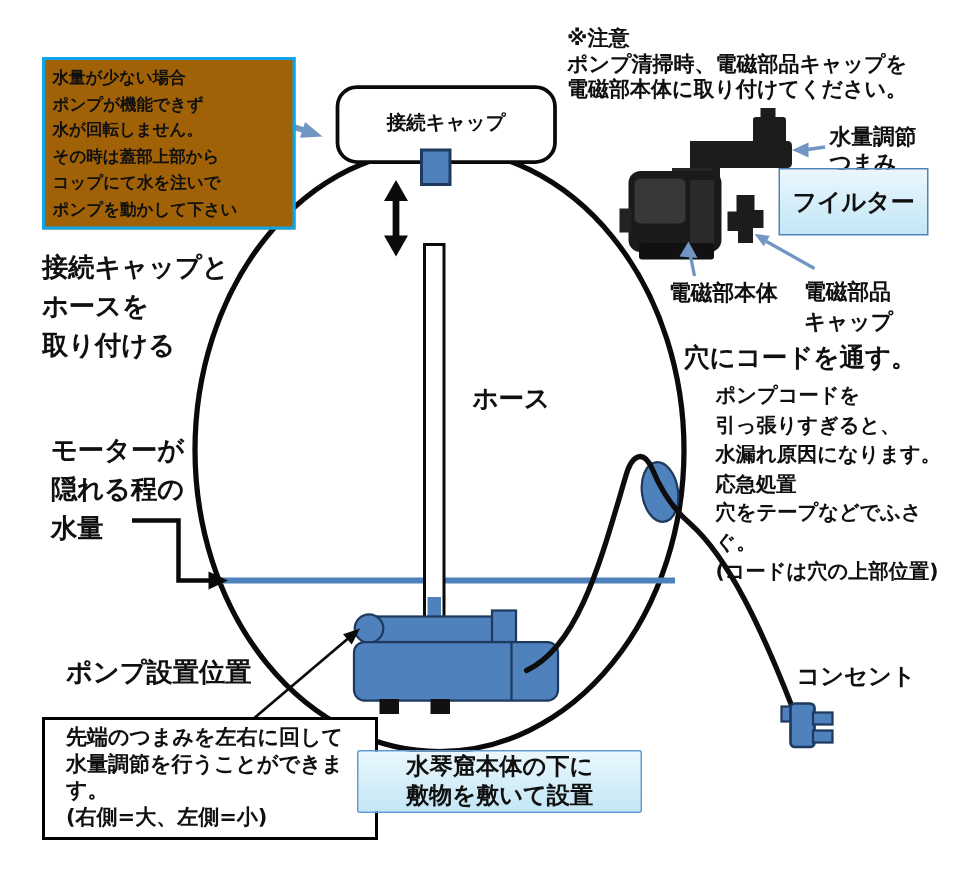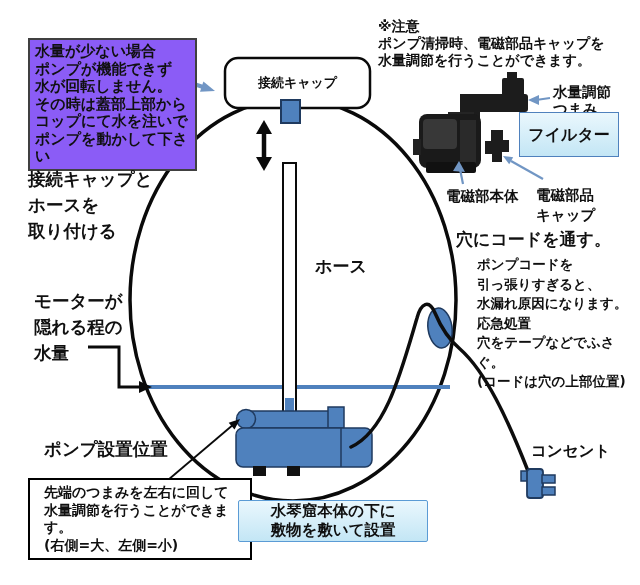--- a/index.html
+++ b/index.html
@@ -6,22 +6,22 @@
   .stage{
     position:relative;width:640px;height:585px;background:#fff;overflow:hidden;
     font-family:"DejaVu Sans",sans-serif;color:#111;
   }
   svg{position:absolute;left:0;top:0;}
   .lbl{
     position:absolute;white-space:pre-line;color:#101010;
     font-weight:600;line-height:1.35;letter-spacing:0;
   }
   .note-box{
-    border:2px solid #404040;background:#8b5cf6;padding:3px 5px;
-    font-size:15px;line-height:17.5px;
+    border:2px solid #0ea5e9;background:#a16207;padding:3px 5px;
+    font-size:11px;line-height:17.5px;
   }
   .knob-box{
     border:2px solid #000;background:#fff;padding:4px 14px;
     font-size:14px;line-height:17.5px;
   }
   .big{font-size:17.5px;line-height:26px;}
   .cap-lbl{
     width:145px;height:50px;display:flex;align-items:center;justify-content:center;
     font-size:13px;font-weight:600;
   }
@@ -152,21 +152,21 @@
   <div class="lbl knob-box" style="left:28px;top:478px;width:192px">先端のつまみを左右に回して
 水量調節を行うことができます。
 (右側=大、左側=小)</div>
 
   <div class="lbl cap-lbl" style="left:225px;top:58px">接続キャップ</div>
 
   <div class="lbl hose-lbl" style="left:315px;top:255px">ホース</div>
 
   <div class="lbl caution" style="left:378px;top:18px">※注意
 ポンプ清掃時、電磁部品キャップを
-水量調節を行うことができます。</div>
+電磁部本体に取り付けてください。</div>
 
   <div class="lbl small-b" style="left:553px;top:84px;line-height:16.5px">水量調節
 つまみ</div>
 
   <div class="lbl filter-box" style="left:519px;top:112px">フイルター</div>
 
   <div class="lbl small-b" style="left:446px;top:187px">電磁部本体</div>
 
   <div class="lbl small-b" style="left:536px;top:185px;line-height:20px">電磁部品
 キャップ</div>

